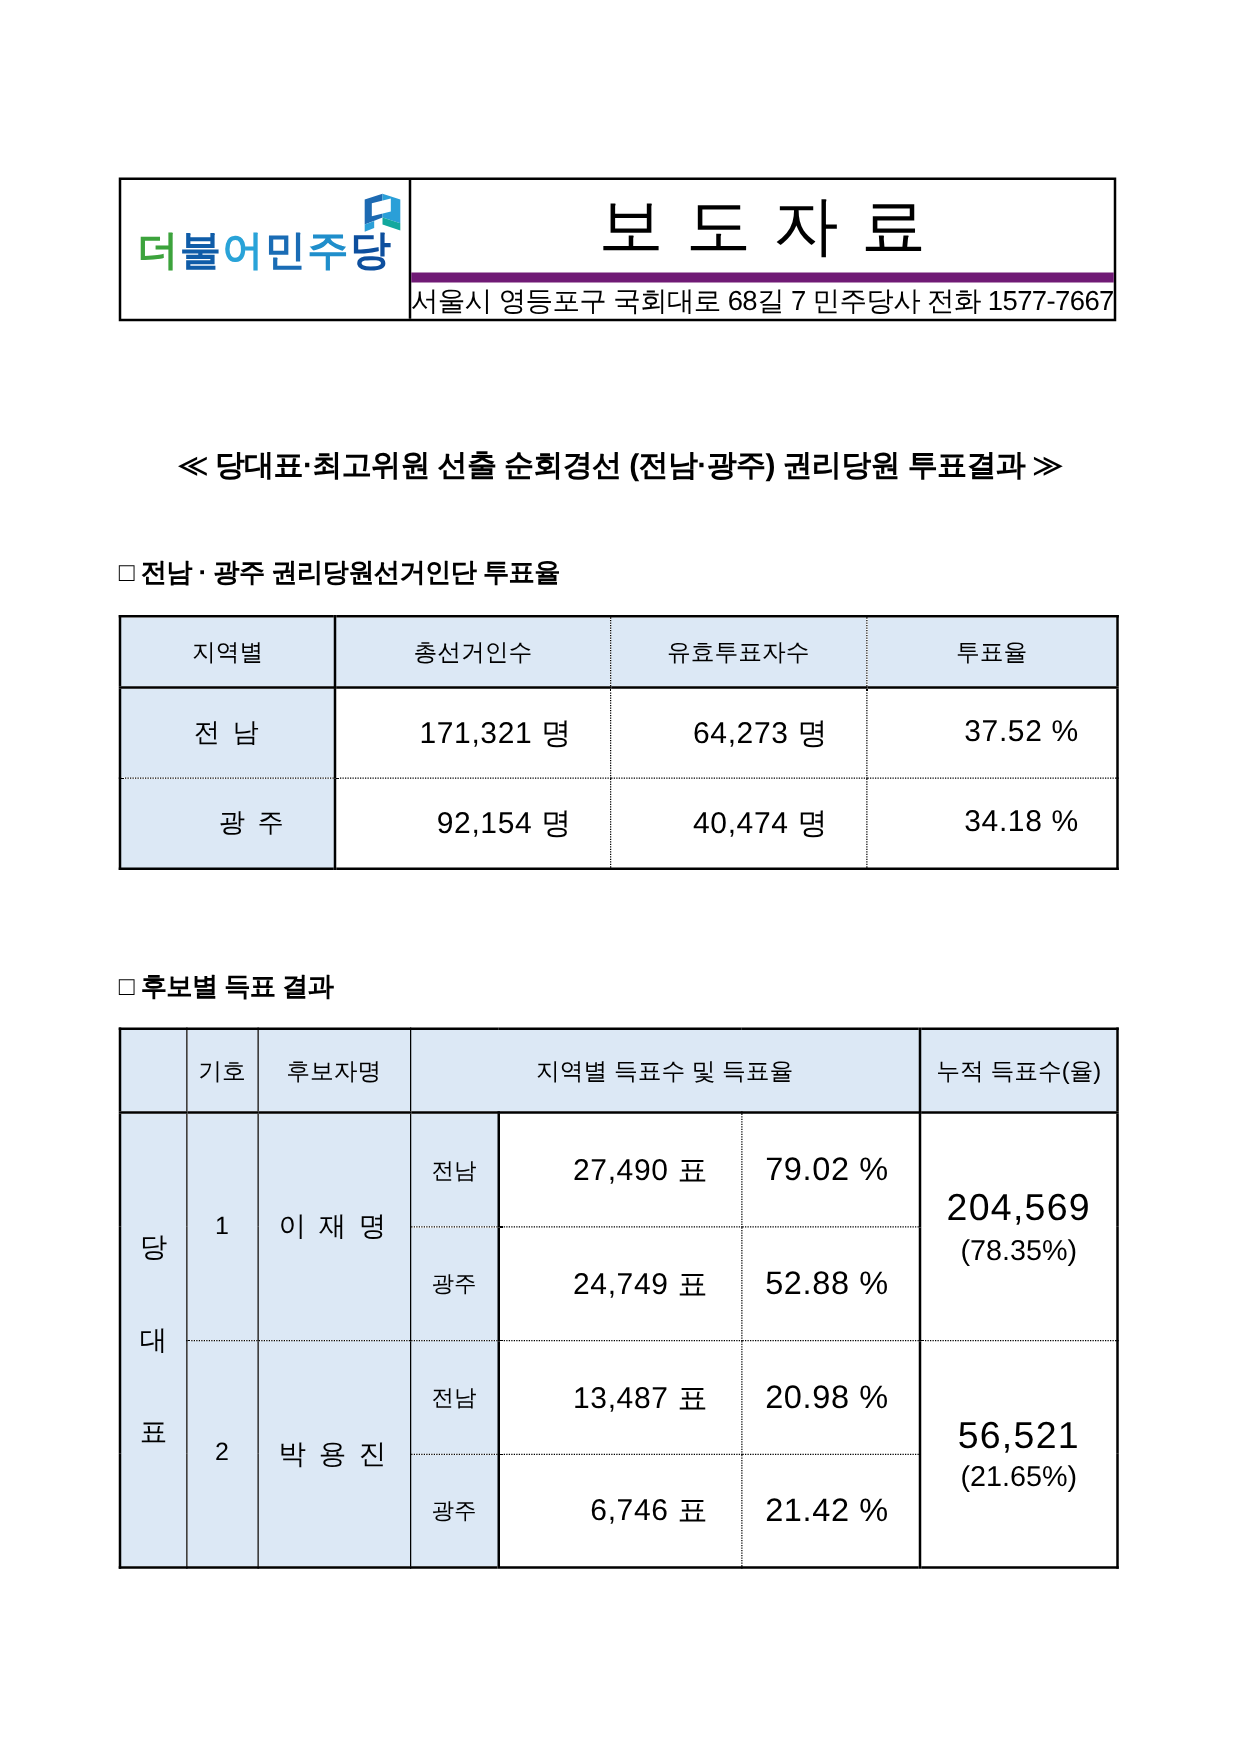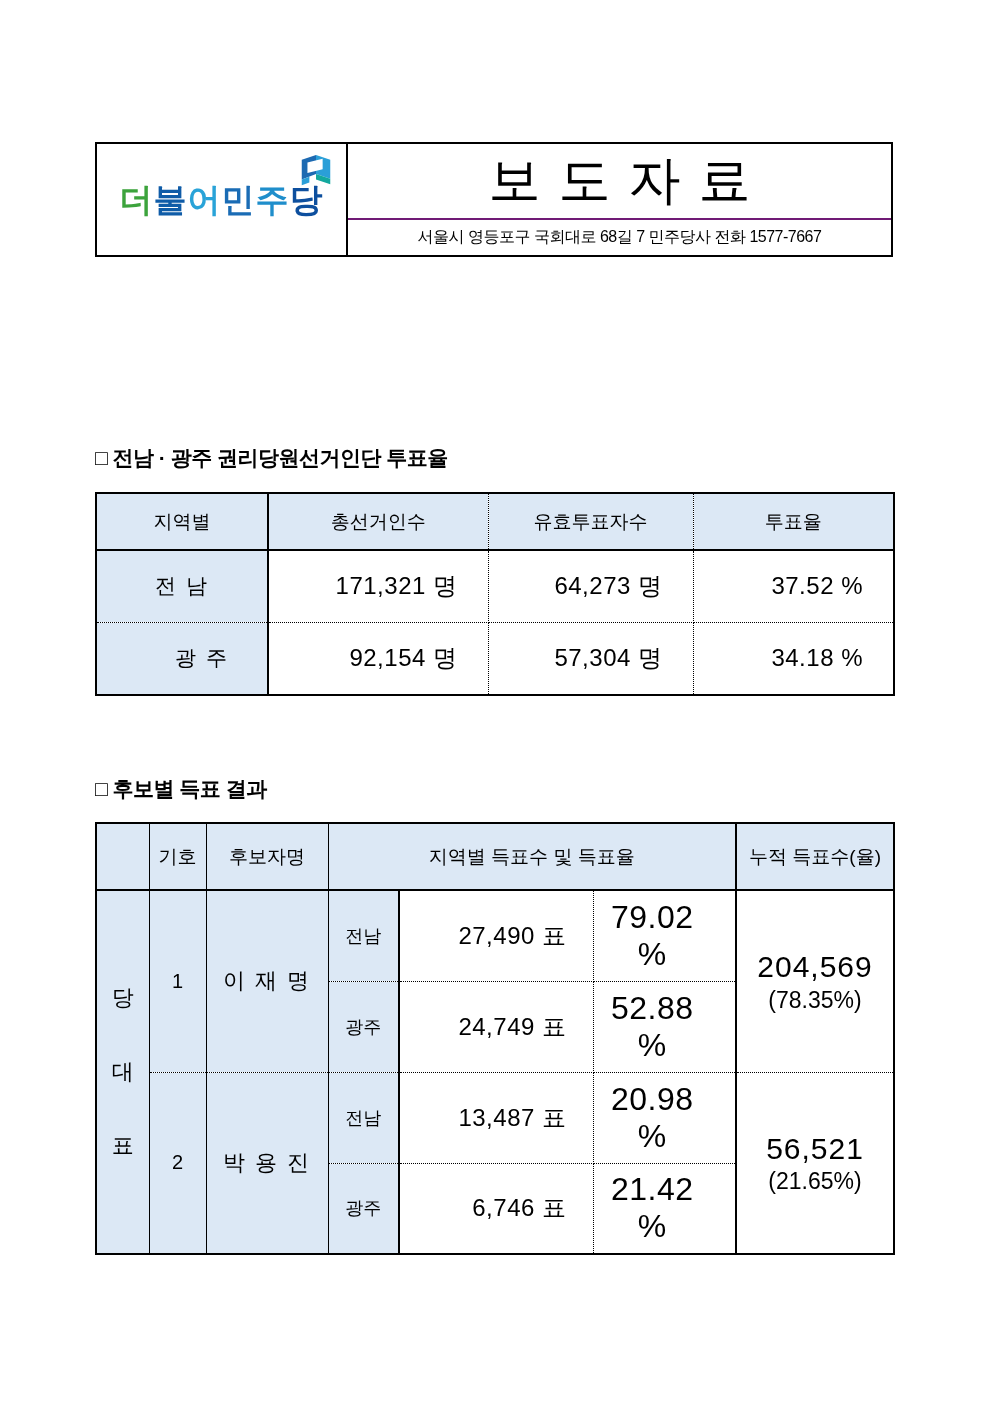--- a/index.html
+++ b/index.html
@@ -65,25 +65,25 @@
     align-items: center;
     justify-content: center;
     font-size: 52px;
     font-weight: 400;
     letter-spacing: 18px;
     text-indent: 18px;
     white-space: nowrap;
   }
   .press-address {
     height: 37px;
-    border-top: 2px solid #701a75;
-    display: flex;
-    align-items: center;
-    justify-content: center;
-    font-size: 16px;
+    border-top: 8px solid #701a75;
+    display: flex;
+    align-items: center;
+    justify-content: center;
+    font-size: 22px;
     letter-spacing: -0.5px;
     white-space: nowrap;
   }
 
   
   .main-title {
     position: absolute;
     left: 0; top: 356px;
     width: 992px;
     text-align: center;
@@ -158,21 +158,21 @@
     flex-direction: column;
     align-items: center;
     justify-content: center;
     gap: 44px;
     font-size: 22px;
   }
   .t2 .symbol-cell { font-size: 20px; }
   .t2 .name-cell { font-size: 22px; letter-spacing: 2px; }
   .t2 .subregion-cell { font-size: 18px; }
   .t2 .votes-cell { font-size: 24px; text-align: right; padding-right: 26px; letter-spacing: 0.5px; }
-  .t2 .pct-cell { font-size: 32px; padding-right: 24px; letter-spacing: 0.5px; }
+  .t2 .pct-cell { font-size: 26px; text-align: right; padding-right: 24px; letter-spacing: 0.5px; }
   .total-votes { font-size: 30px; letter-spacing: 1px; line-height: 1.25; }
   .total-pct { font-size: 23px; line-height: 1.25; }
 </style>
 </head>
 <body>
 
 <div class="page">
 
   <div class="header-box">
     <div class="header-left">
@@ -186,20 +186,21 @@
         </svg>
         <span class="wordmark"><span style="color:#3ca33c">더</span><span style="color:#0f5ca8">불</span><span style="color:#29a3d8">어</span><span style="color:#1a6cb5">민</span><span style="color:#1f8ecb">주</span><span style="color:#0d4f9e">당</span></span>
       </div>
     </div>
     <div class="header-right">
       <div class="press-title">보도자료</div>
       <div class="press-address">서울시 영등포구 국회대로 68길 7 민주당사 전화 1577-7667</div>
     </div>
   </div>
 
+  <div class="main-title">≪ 당대표·최고위원 선출 순회경선 (전남·광주) 권리당원 투표결과 ≫</div>
 
   <div class="section-heading heading-1">□ 전남 · 광주 권리당원선거인단 투표율</div>
 
   <table class="t1">
     <colgroup>
       <col style="width:172px">
         <col style="width:220px">
         <col style="width:205px">
         <col style="width:201px">
     </colgroup>
@@ -212,21 +213,21 @@
     </tr>
     <tr class="drow1">
       <td class="shade c0 region-cell">전 남</td>
       <td class="c1 num-cell">171,321 명</td>
       <td class="c2 num-cell">64,273 명</td>
       <td class="num-cell">37.52 %</td>
     </tr>
     <tr class="drow2">
       <td class="shade c0 region-cell">광 주</td>
       <td class="c1 num-cell">92,154 명</td>
-      <td class="c2 num-cell">57,304 명</td>
+      <td class="c2 num-cell">40,474 명</td>
       <td class="num-cell">34.18 %</td>
     </tr>
   </tbody>
     </table>
 
   <div class="section-heading heading-2">□ 후보별 득표 결과</div>
 
   <table class="t2">
     <colgroup>
       <col style="width:53px">

